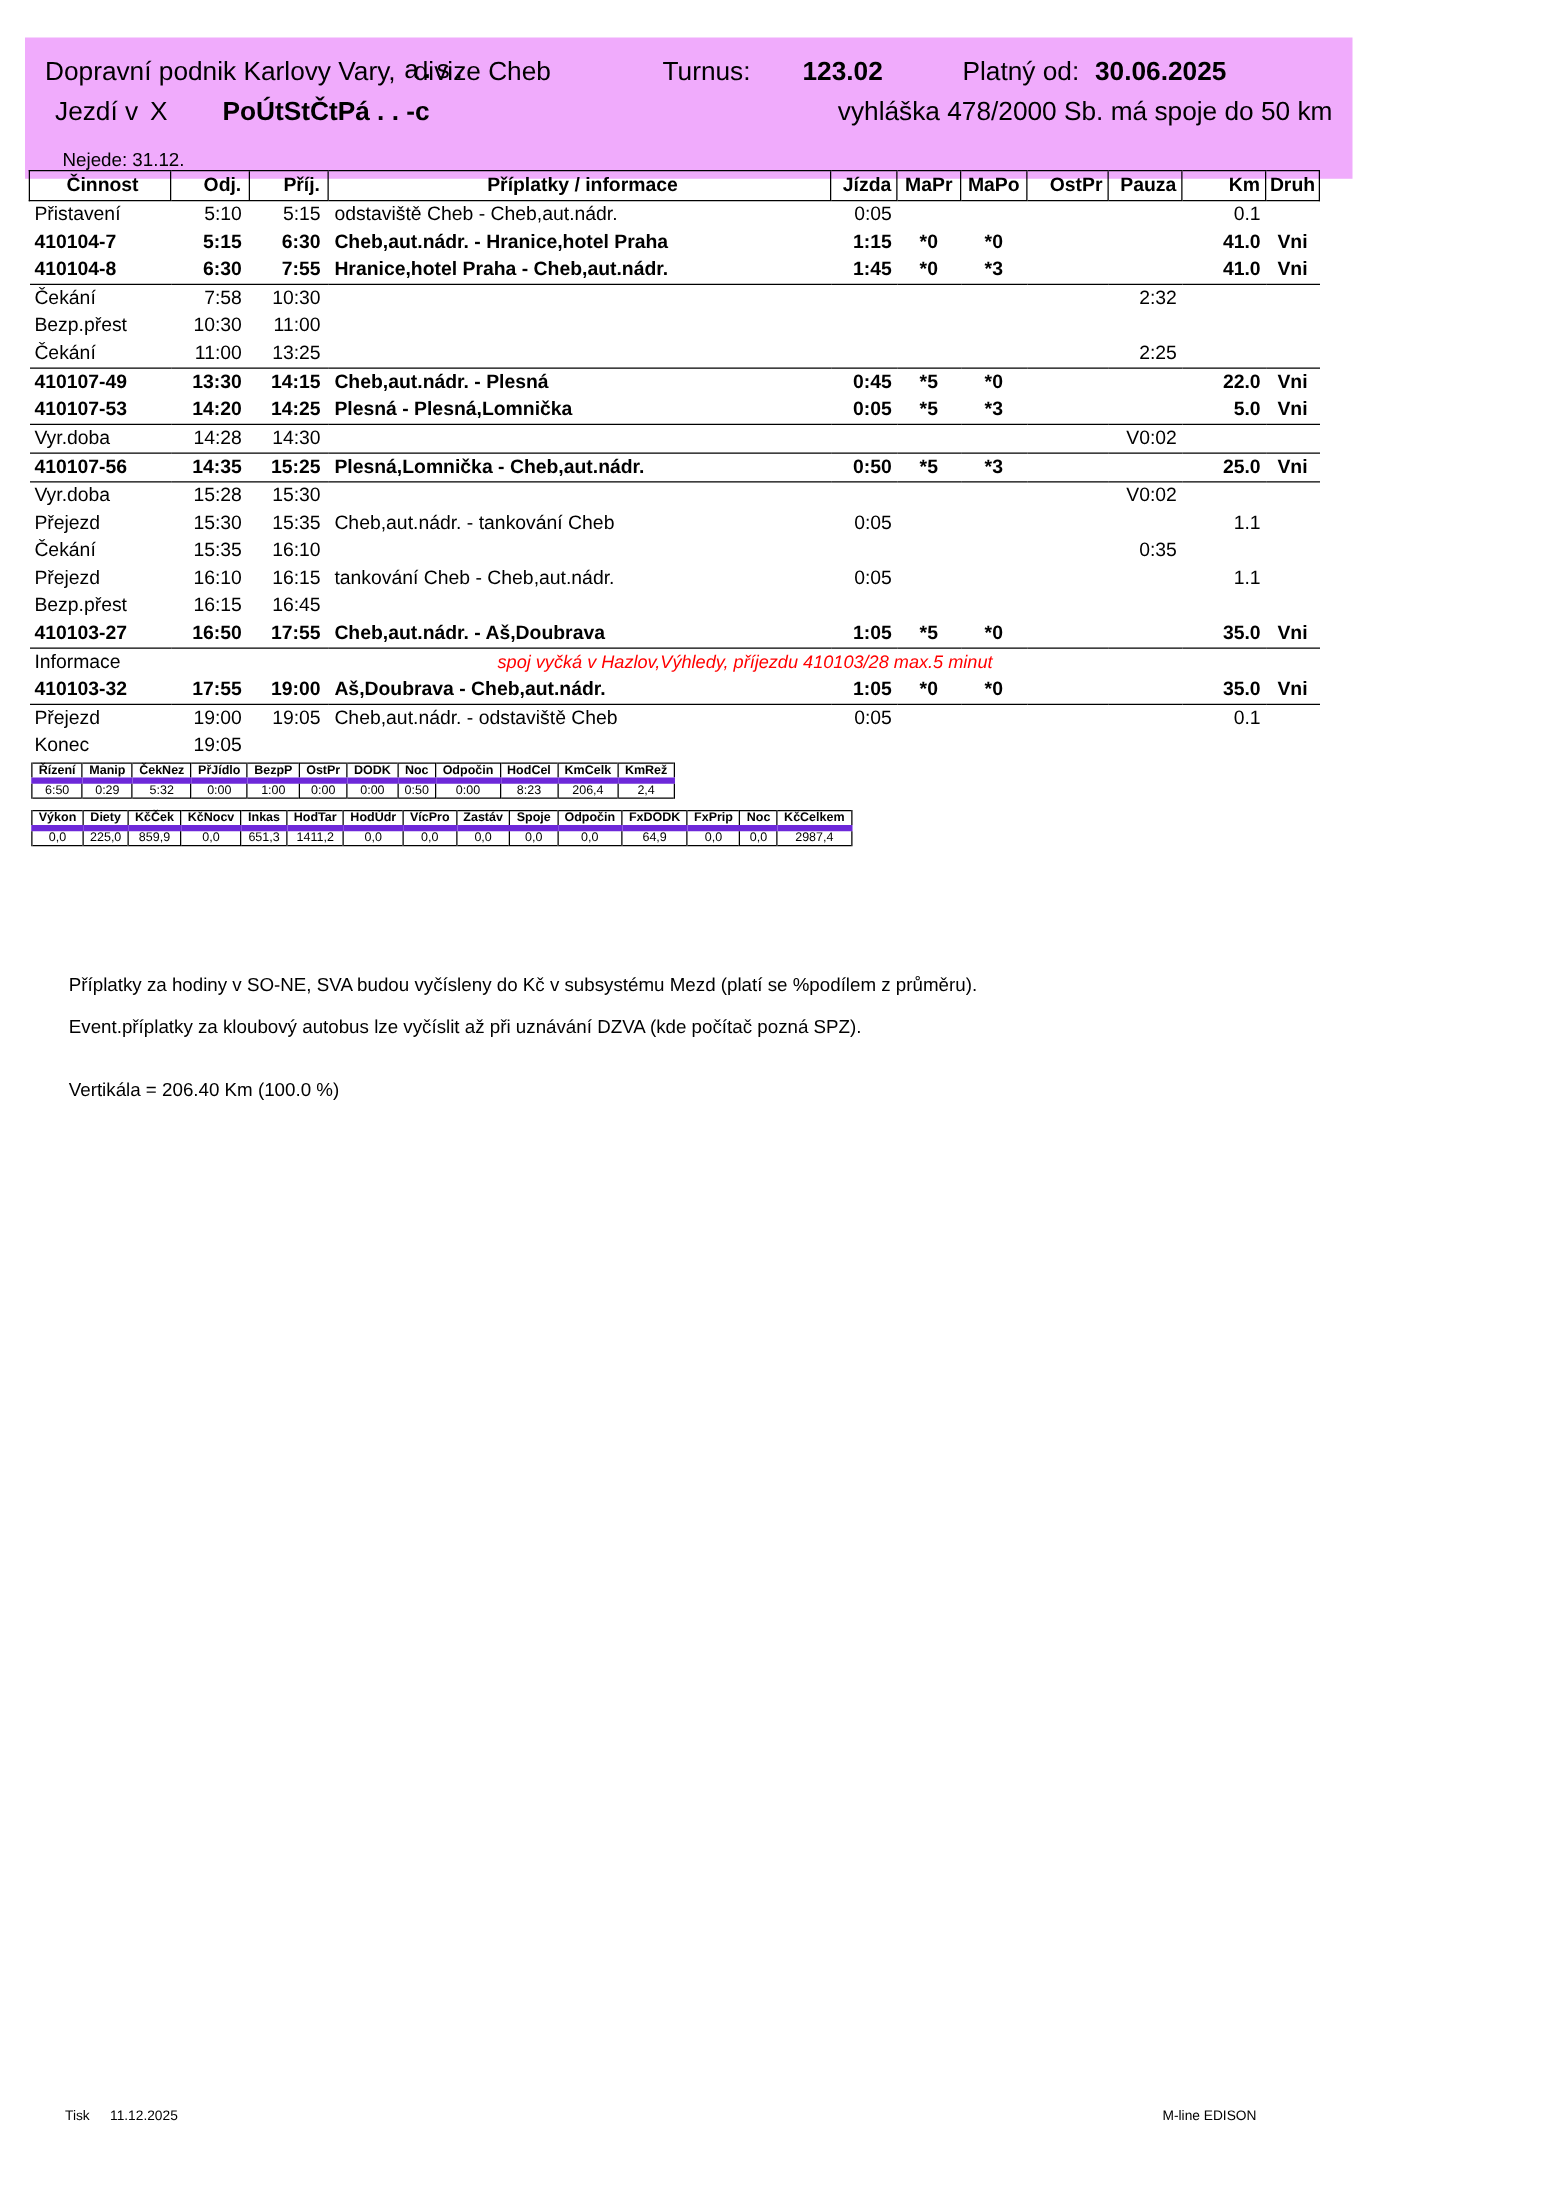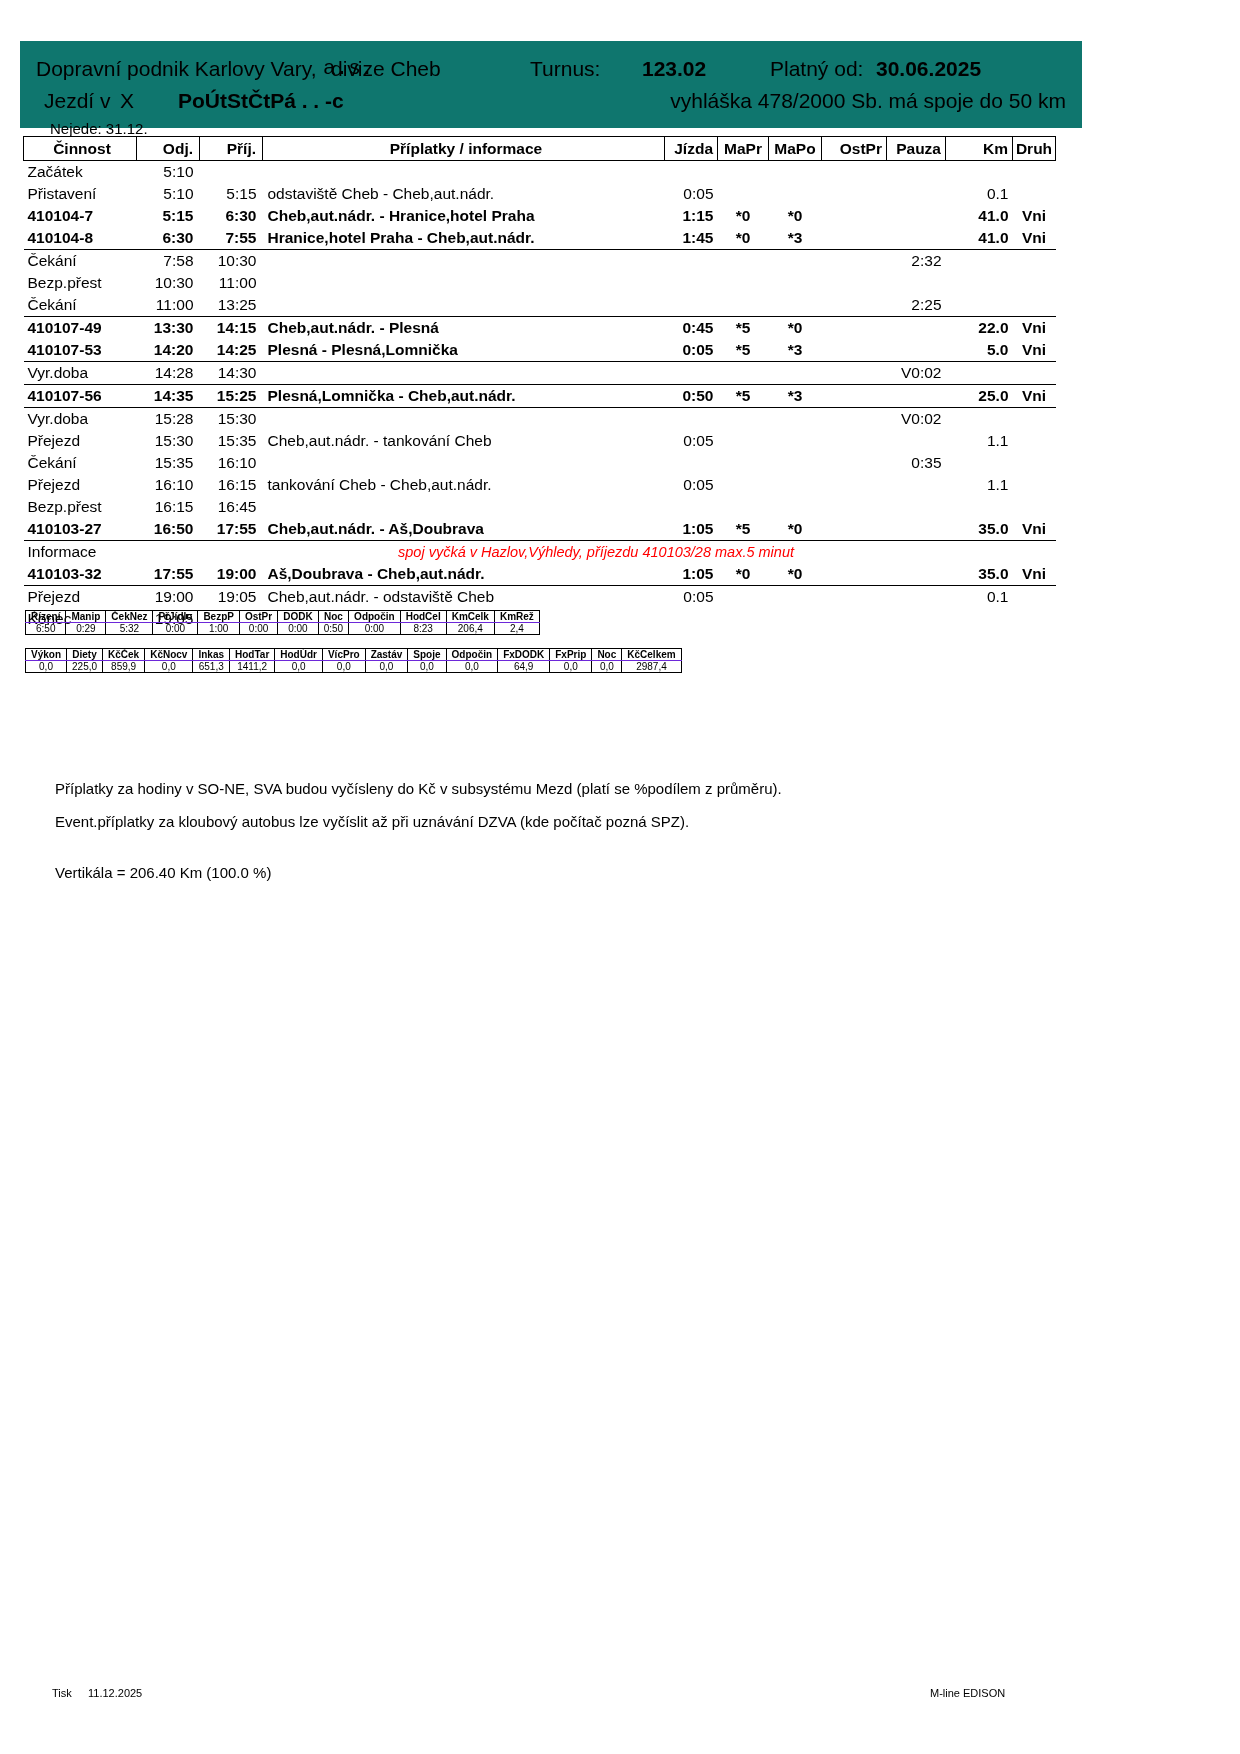--- a/index.html
+++ b/index.html
@@ -23,23 +23,22 @@
     height: 1754px;
     overflow: hidden;
   }
 
   
   .header-band {
     position: absolute;
     left: 20px;
     top: 30px;
     width: 1062px;
-    height: 87px;
-    background: #0f766e;
-    margin-top: 11px;
+    height: 113px;
+    background: #f0abfc;
   }
   .hdr-row1 {
     position: absolute;
     left: 0; top: 16px;
     width: 100%;
     height: 30px;
   }
   .hdr-row2 {
     position: absolute;
     left: 0; top: 48px;
@@ -196,21 +195,21 @@
     border-left: 1px solid #000;
     border-right: 1px solid #000;
     text-align: center;
     padding: 0 5px;
     line-height: 11px;
     height: 11px;
     white-space: nowrap;
   }
   table.sum th {
     font-weight: bold;
-    border-bottom: 1px solid #6d28d9;
+    border-bottom: 5px solid #6d28d9;
   }
   table.sum td { font-weight: normal; }
 
   
   .note1 {
     position: absolute;
     left: 55px;
     top: 780px;
     font-size: 15px;
   }
@@ -282,33 +281,20 @@
         <th class="c-jizda h-right">Jízda</th>
         <th class="c-mapr h-center">MaPr</th>
         <th class="c-mapo h-center">MaPo</th>
         <th class="c-ostpr h-right">OstPr</th>
         <th class="c-pauza h-right">Pauza</th>
         <th class="c-km h-right">Km</th>
         <th class="c-druh h-center last-col">Druh</th>
       </tr>
     </thead>
     <tbody id="duty-rows">
-        <tr>
-          <td class="c-cinnost">Začátek</td>
-          <td class="c-odj">5:10</td>
-          <td class="c-prij"></td>
-          <td class="c-zast"></td>
-          <td class="c-jizda"></td>
-          <td class="c-mapr"></td>
-          <td class="c-mapo"></td>
-          <td class="c-ostpr"></td>
-          <td class="c-pauza"></td>
-          <td class="c-km"></td>
-          <td class="c-druh"></td>
-        </tr>
         <tr>
           <td class="c-cinnost">Přistavení</td>
           <td class="c-odj">5:10</td>
           <td class="c-prij">5:15</td>
           <td class="c-zast">odstaviště Cheb - Cheb,aut.nádr.</td>
           <td class="c-jizda">0:05</td>
           <td class="c-mapr"></td>
           <td class="c-mapo"></td>
           <td class="c-ostpr"></td>
           <td class="c-pauza"></td>

